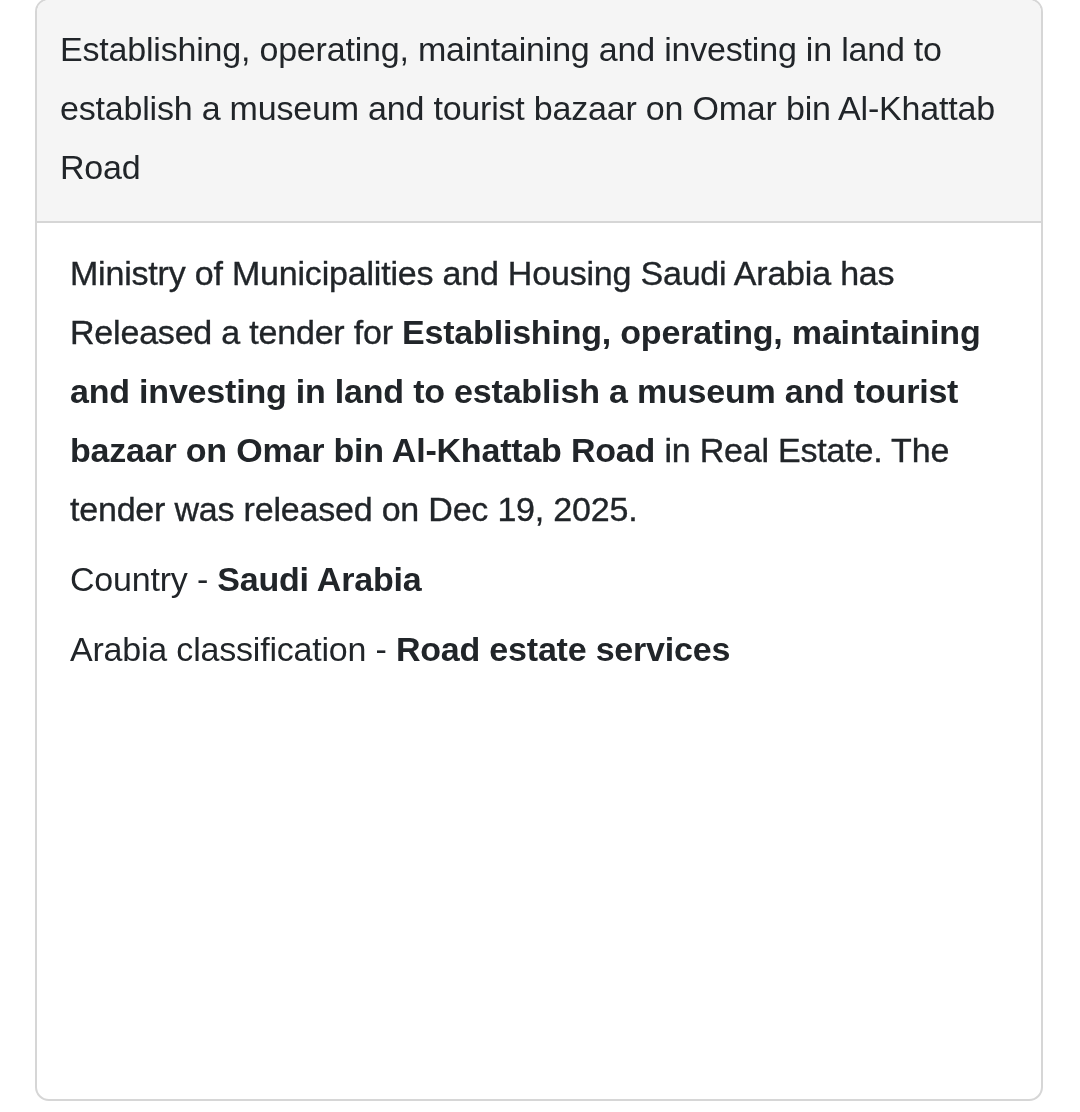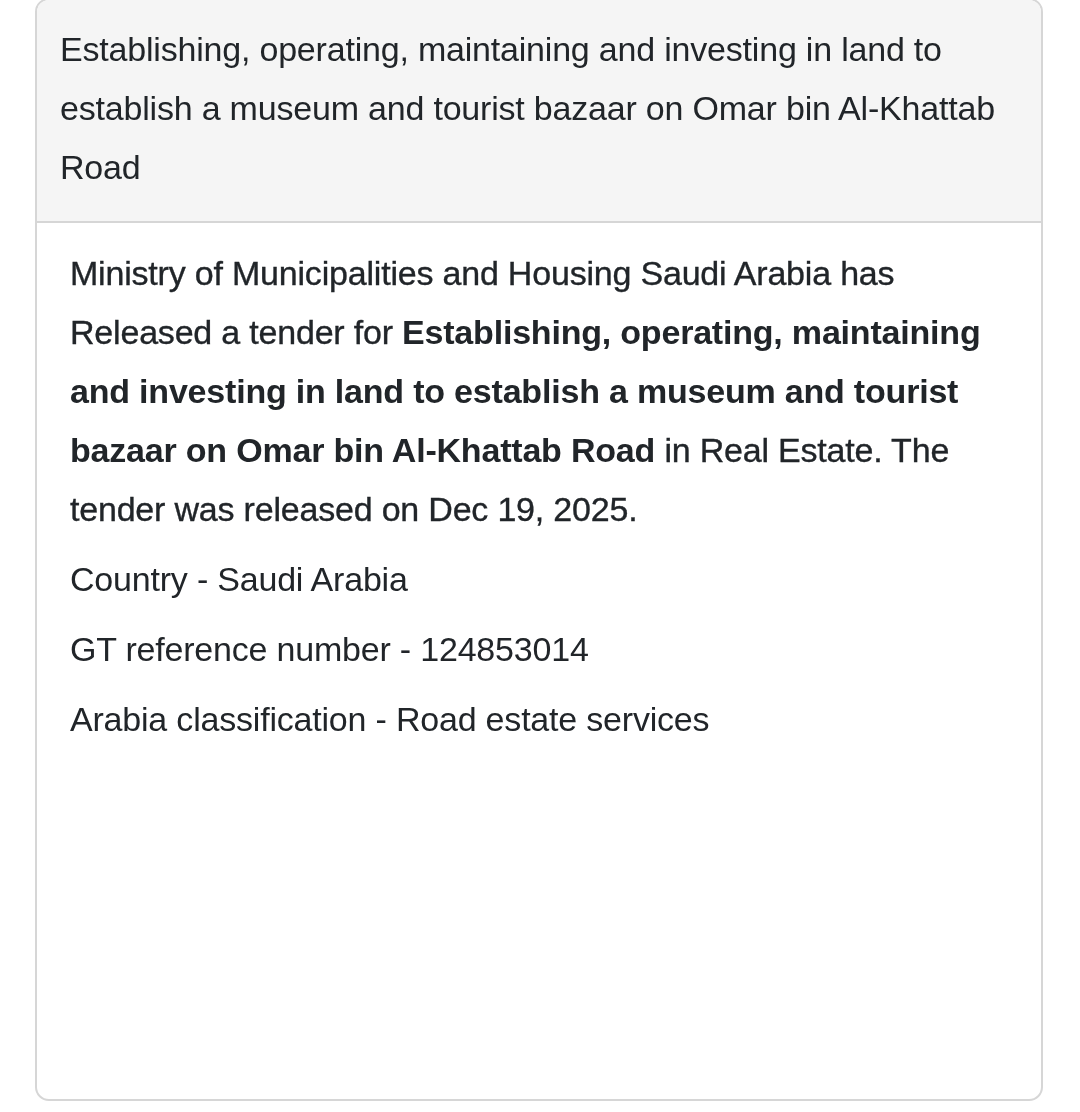--- a/index.html
+++ b/index.html
@@ -50,34 +50,33 @@
     }
     .intro b, .field b {
       font-weight: 700;
       -webkit-text-stroke: 0;
     }
     .field {
       margin: 0 0 11px 0;
       font-weight: 400;
     }
     .field b {
-      font-weight: 400;
+      font-weight: 700;
     }
   </style>
 </head>
 <body>
 
 <div class="card">
   <div class="card-header">
     <span>Establishing, operating, maintaining and investing in land to establish a museum and tourist bazaar on Omar bin Al-Khattab Road</span>
   </div>
   <div class="card-body">
     <p class="intro"><span>Ministry of Municipalities and Housing Saudi Arabia</span> <span>has Released a tender for</span> <b>Establishing, operating, maintaining and investing in land to establish a museum and tourist bazaar on Omar bin Al-Khattab Road</b> <span>in Real Estate. The tender was released on Dec 19, 2025.</span></p>
 
     <p class="field"><span>Country - </span><b>Saudi Arabia</b></p>
 
 
 
-    <p class="field"><span>GT reference number - </span><b>124853014</b></p>
 
     <p class="field"><span>Arabia classification - </span><b>Road estate services</b></p>
   </div>
 </div>
 
 </body></html>

